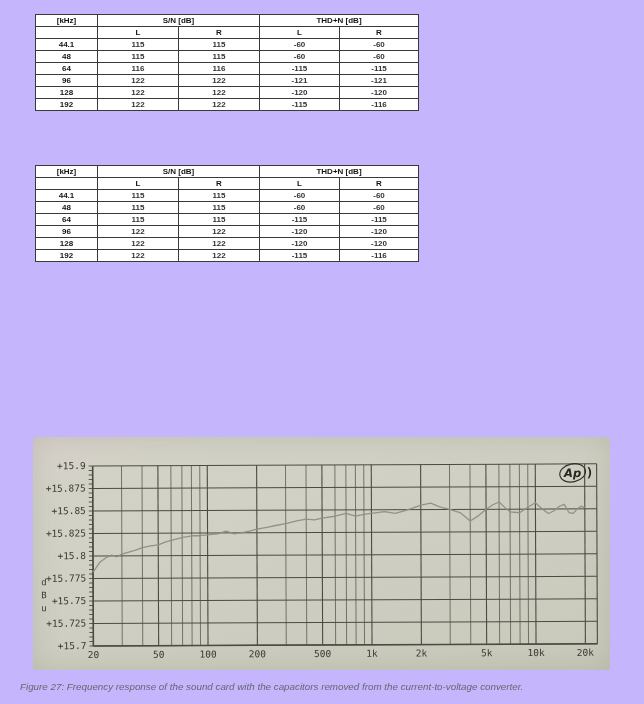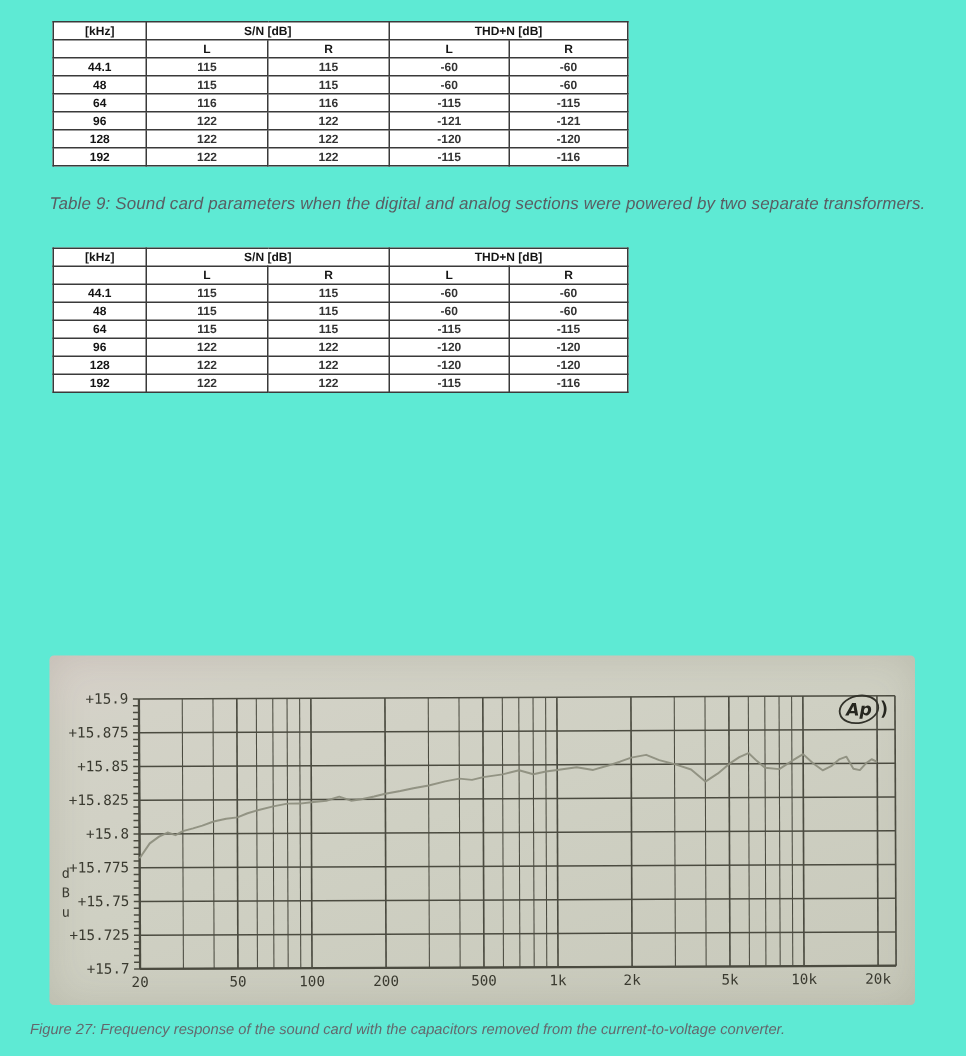--- a/index.html
+++ b/index.html
@@ -1,16 +1,16 @@
 <!DOCTYPE html>
 <html><head>
 <meta charset="utf-8">
 <style>
   html,body{margin:0;padding:0;background:#fff;}
-  .page{position:relative;width:644px;height:704px;background:#5eead4;overflow:hidden;
+  .page{position:relative;width:644px;height:704px;background:#c4b5fd;overflow:hidden;
         font-family:"Liberation Sans",sans-serif;}
 
   
   .data-table{position:absolute;left:35px;width:383px;border-collapse:collapse;table-layout:fixed;
               background:#fff;font-family:"Liberation Sans",sans-serif;font-size:8px;color:#2b2b2b;}
   .data-table th,.data-table td{border:1px solid #3a3a3a;height:11px;line-height:11px;
               text-align:center;vertical-align:middle;padding:0;overflow:hidden;}
   .data-table th{font-weight:bold;color:#141414;}
   .data-table td{font-weight:bold;color:#333;}
   .data-table td.rowhead{font-weight:bold;color:#141414;}
@@ -92,21 +92,20 @@
         </tr>
         <tr>
           <td class="rowhead">192</td>
           <td>122</td>
           <td>122</td>
           <td>-115</td>
           <td>-116</td>
         </tr>
       </tbody>
   </table>
-  <p class="caption" style="top:130px">Table 9: Sound card parameters when the digital and analog sections were powered by two separate transformers.</p>
 
   <table class="data-table" style="top:165px">
     <colgroup>
         <col style="width:62px">
         <col style="width:81px">
         <col style="width:81px">
         <col style="width:80px">
         <col style="width:79px">
       </colgroup>
     <thead>

